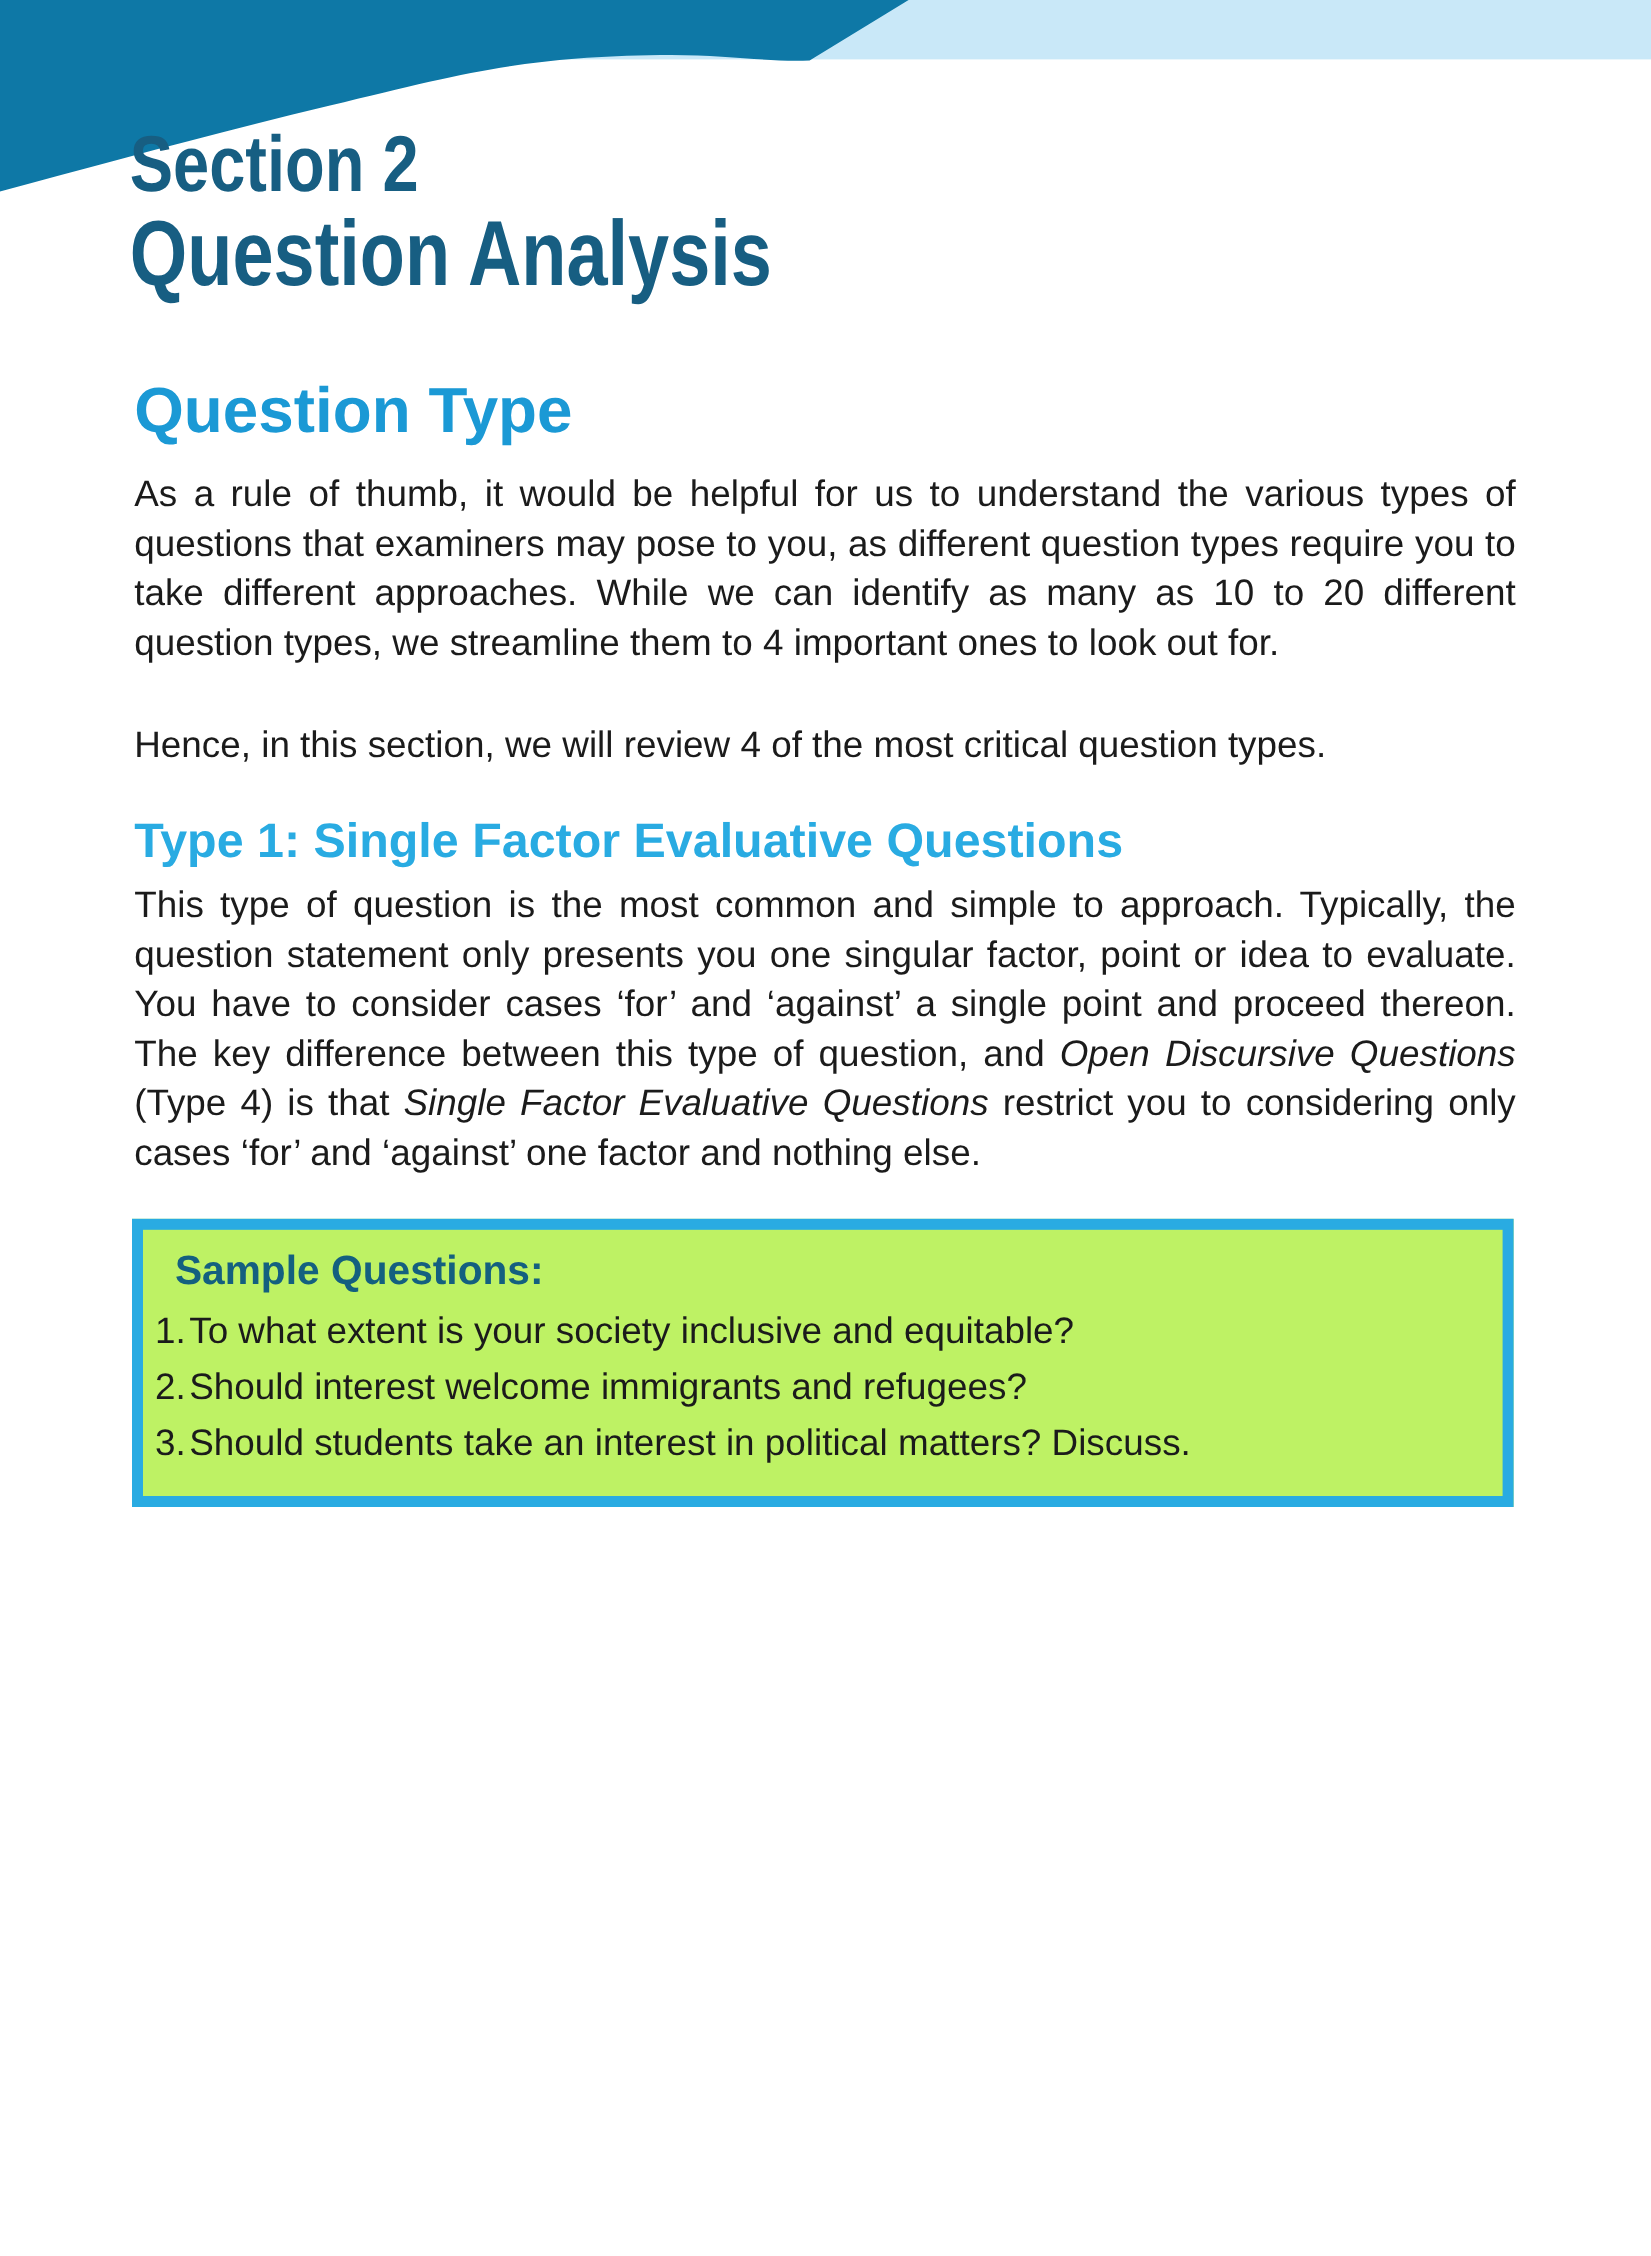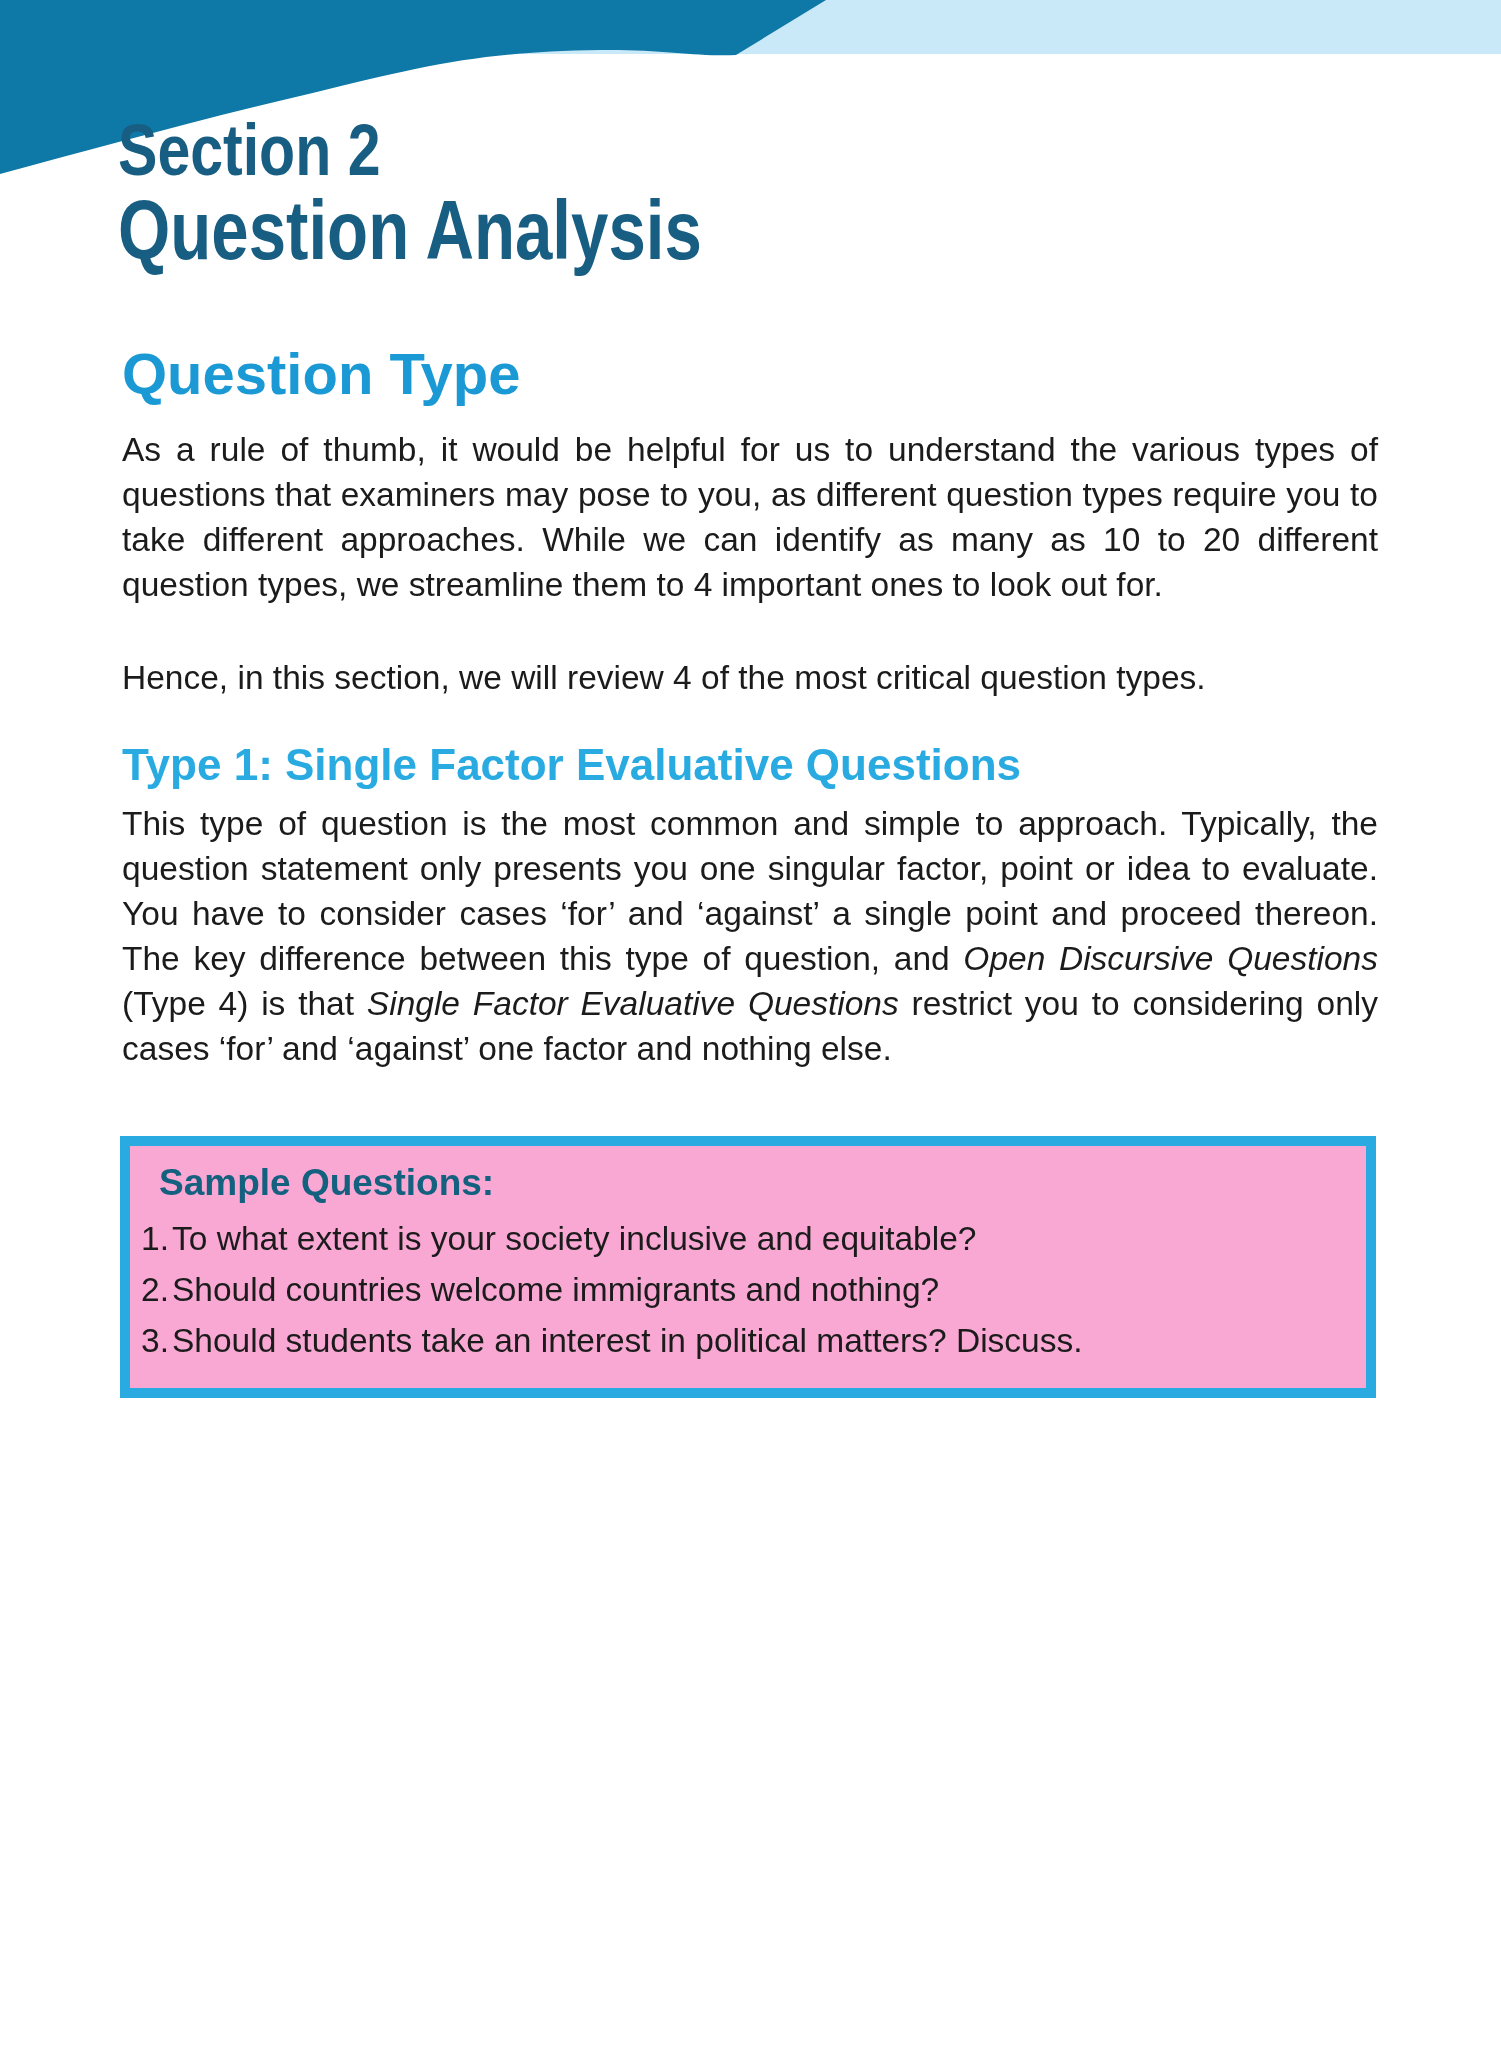--- a/index.html
+++ b/index.html
@@ -78,26 +78,26 @@
     font-weight: bold;
     color: #29abe2;
     line-height: 1.1;
     white-space: nowrap;
   }
   .p3 { top: 801px; }
   .p3 em { font-style: italic; margin-top: 10px; }
   .sample-box {
     position: absolute;
     left: 120px;
-    top: 1136px;
+    top: 1108px;
     width: 1256px;
     height: 262px;
     box-sizing: border-box;
     border: 10px solid #29abe2;
-    background: #f9a8d4;
+    background: #bef264;
   }
   .sample-heading {
     margin: 16px 0 0 29px;
     font-size: 37px;
     font-weight: bold;
     color: #14607f;
     line-height: 1.15;
   }
   .sample-list {
     margin-top: 17px;
@@ -172,21 +172,21 @@
 
   <div class="sample-box">
     <div class="sample-heading">Sample Questions:</div>
     <div class="sample-list">
       <div class="sample-item">
         <span class="num">1.</span>
         <span class="txt">To what extent is your society inclusive and equitable?</span>
       </div>
       <div class="sample-item">
         <span class="num">2.</span>
-        <span class="txt">Should countries welcome immigrants and nothing?</span>
+        <span class="txt">Should interest welcome immigrants and refugees?</span>
       </div>
       <div class="sample-item">
         <span class="num">3.</span>
         <span class="txt">Should students take an interest in political matters? Discuss.</span>
       </div>
     </div>
   </div>
 
   <div class="footer-left">
     <div>Mastering Essay in General Paper</div>

